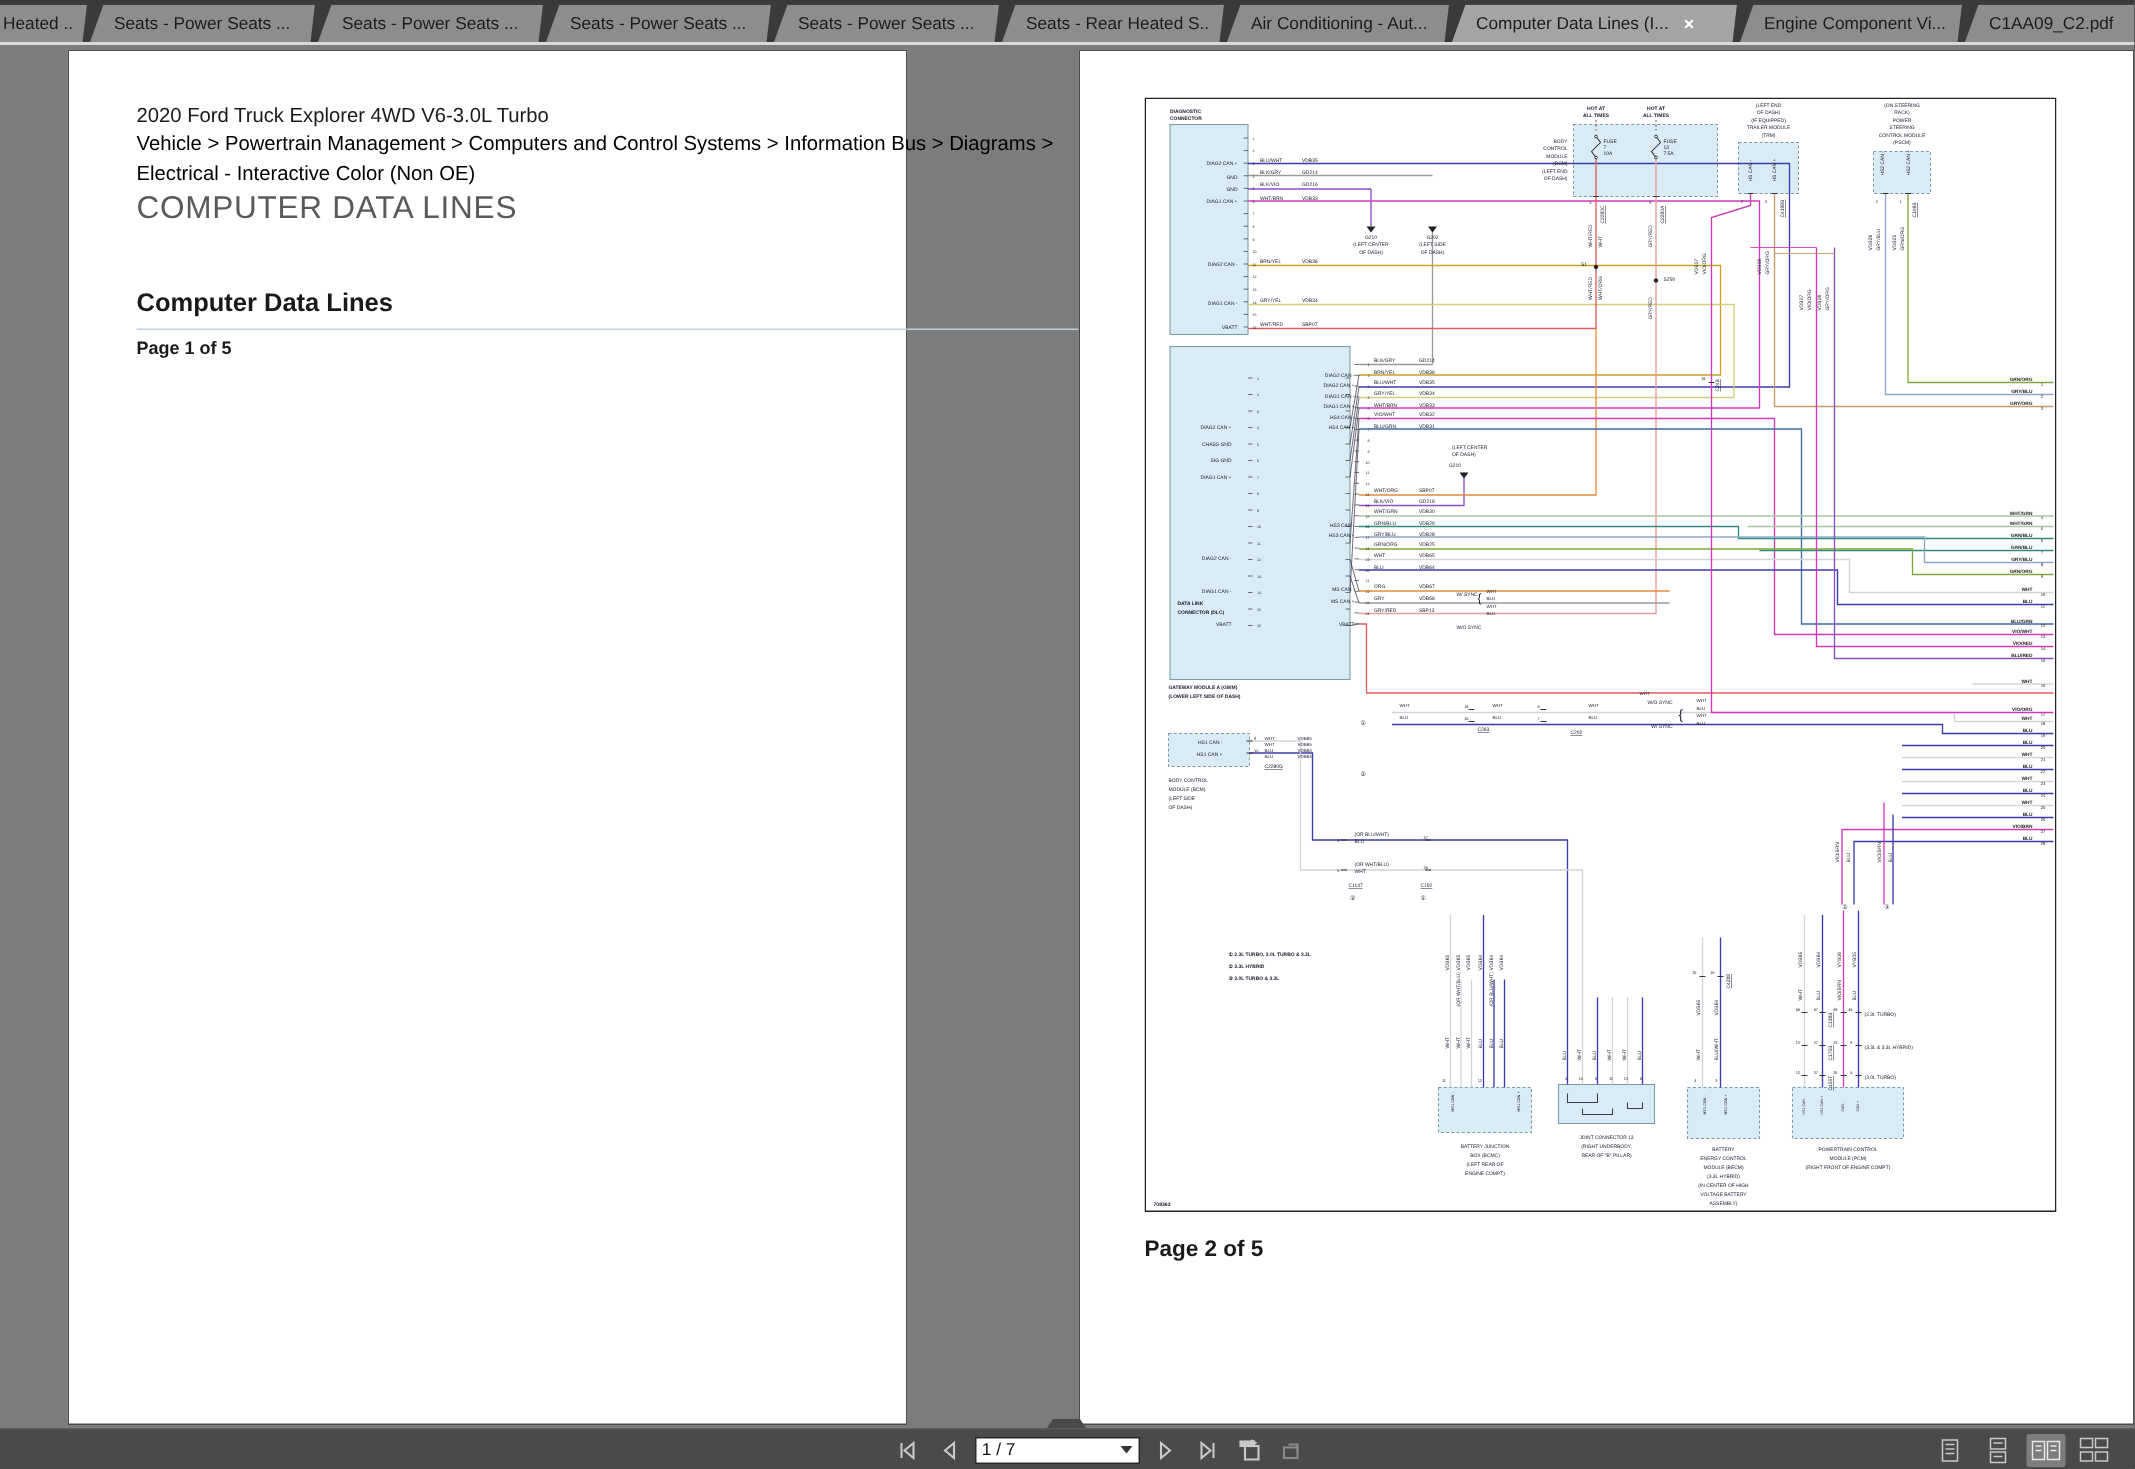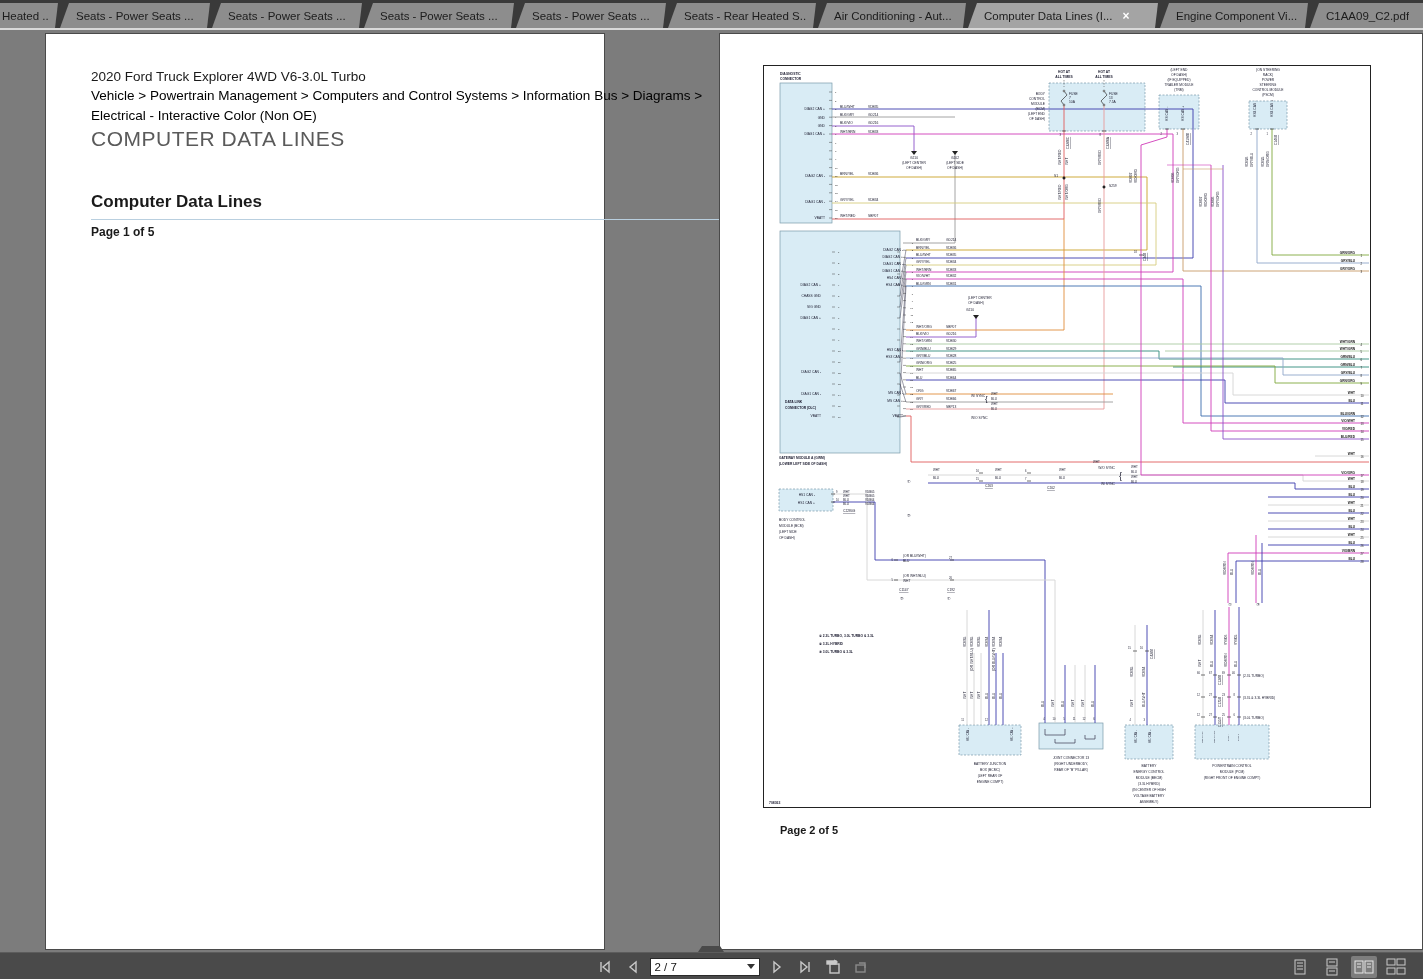--- a/index.html
+++ b/index.html
@@ -21,21 +21,21 @@
   #page-left{left:3px;width:560px;margin-left:42px;}
   #page-right{left:719px;width:704px;}
   .doc-title{position:absolute;left:45px;top:35px;font-size:13.5px;color:#1a1a1a;}
   .breadcrumb{position:absolute;left:45px;top:52px;width:620px;font-size:13.5px;line-height:1.45;color:#000000;}
   .doc-h1{position:absolute;left:45px;top:93px;font-size:21px;font-weight:400;color:#5a5a5a;letter-spacing:.5px;}
   .doc-h2{position:absolute;left:45px;top:158px;width:630px;font-size:17px;font-weight:700;color:#1a1a1a;
     padding-bottom:7px;border-bottom:1px solid #b9cfdf;}
   .pagecount{position:absolute;left:45px;top:191px;font-size:12px;font-weight:700;color:#1a1a1a;}
   #diagram{position:absolute;left:43px;top:31px;width:608px;height:743px;}
   #diagram svg{display:block;}
-  .pagecount2{position:absolute;left:60px;top:790px;font-size:11px;font-weight:700;color:#1a1a1a;}
+  .pagecount2{position:absolute;left:43px;top:790px;font-size:15px;font-weight:700;color:#1a1a1a;}
   
   #toolbar{position:absolute;left:0;top:952px;width:1423px;height:27px;background:#4a4a4a;border-top:1px solid #5c5c5c;box-sizing:border-box;}
   #toolbar-notch{position:absolute;left:698px;top:946px;width:26px;height:6px;background:#4a4a4a;
     clip-path:polygon(4px 0,22px 0,26px 6px,0 6px);}
   .tb-center{position:absolute;left:50%;top:0;transform:translateX(-118px);height:27px;display:flex;align-items:center;gap:6px;}
   .tb-btn{width:22px;height:21px;display:flex;align-items:center;justify-content:center;cursor:pointer;}
   .tb-btn svg{stroke:#c9c9c9;fill:none;stroke-width:1.4;}
   .tb-btn.dim svg{stroke:#8a8a8a;}
   .page-combo{width:110px;height:18px;background:#ffffff;border:1px solid #2a2a2a;display:flex;align-items:center;
     font-size:11.5px;color:#111;padding:0 4px;box-sizing:border-box;cursor:pointer;}
@@ -737,21 +737,21 @@
           <line x1="3" y1="2" x2="3" y2="12"></line>
             <polygon points="11,2 5,7 11,12"></polygon>
         </svg>
       </div>
       <div class="tb-btn">
         <svg width="14" height="14" viewBox="0 0 14 14">
           <polygon points="10,2 4,7 10,12"></polygon>
         </svg>
       </div>
       <div class="page-combo">
-        <span class="val">2 / 7</span>
+        <span class="val">1 / 7</span>
         <span class="combo-arrow"></span>
       </div>
       <div class="tb-btn">
         <svg width="14" height="14" viewBox="0 0 14 14">
           <polygon points="4,2 10,7 4,12"></polygon>
         </svg>
       </div>
       <div class="tb-btn">
         <svg width="14" height="14" viewBox="0 0 14 14">
           <polygon points="3,2 9,7 3,12"></polygon>

